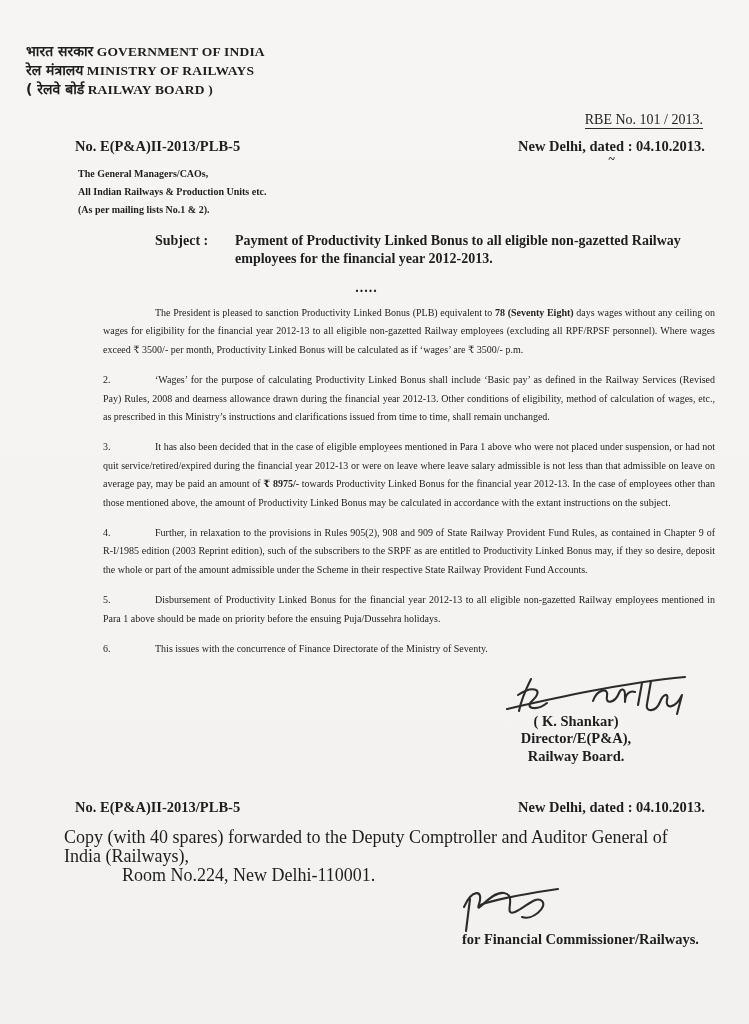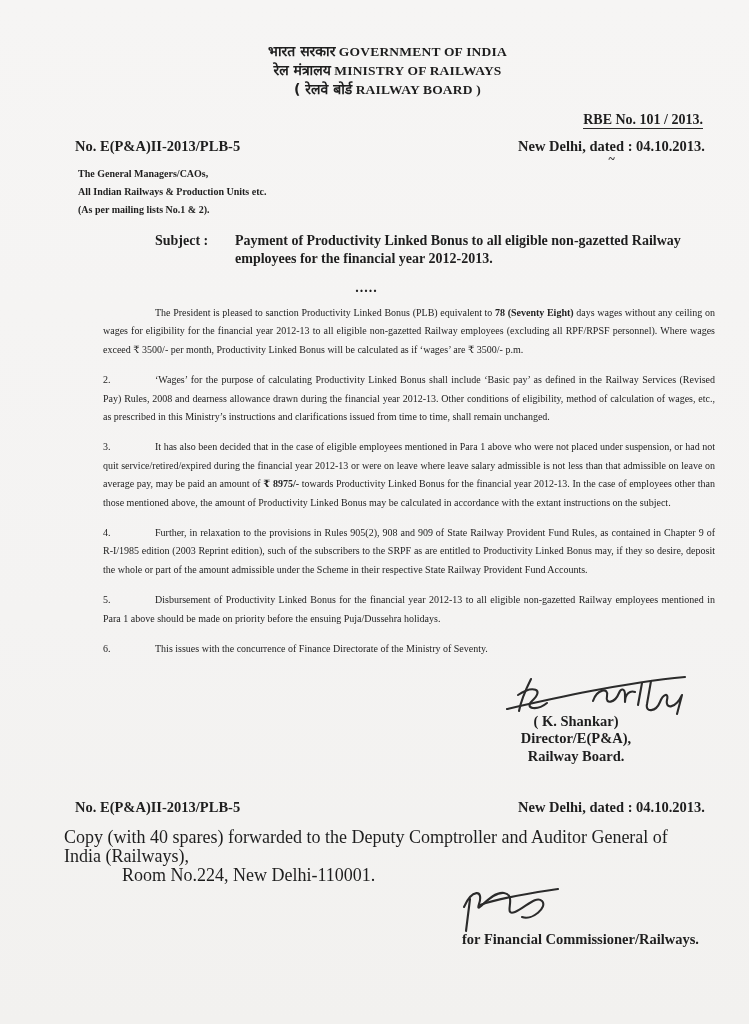--- a/index.html
+++ b/index.html
@@ -12,24 +12,24 @@
     overflow:hidden;
   }
   .page{
     position:relative;
     width:749px;height:1024px;
     background:linear-gradient(180deg,#f6f5f4 0%,#f4f3f2 60%,#f2f1ef 100%);
     box-sizing:border-box;
     padding-top:42px;
   }
   
-  .letterhead{ text-align:center; font-weight:bold; font-size:13.5px; line-height:19px; padding-left:26px;}
+  .letterhead{ text-align:left; font-weight:bold; font-size:13.5px; line-height:19px; padding-left:26px;}
   .letterhead .hi{ font-family:"DejaVu Sans","Liberation Sans",sans-serif; font-size:14px; }
   .letterhead .en{ letter-spacing:.2px; }
-  .rbe-line{ text-align:right; padding-right:46px; margin-top:13px; font-weight:bold; font-size:14px;}
+  .rbe-line{ text-align:right; padding-right:46px; margin-top:13px; font-weight:normal; font-size:14px;}
   .rbe-line span{ border-bottom:1.6px solid #2a2a2a; padding-bottom:1px;}
   .ref-row{ display:flex; justify-content:space-between; margin:10px 44px 0 75px; font-weight:bold; font-size:14.5px;}
   .ref-row .right{ text-align:right;}
   .date-mark{ display:block; font-weight:bold; font-size:12px; line-height:8px; text-align:center; color:#3a3a3a;}
   .addressee{ margin:2px 0 0 78px; font-weight:bold; font-size:10px; line-height:18px;}
   .subject{ display:flex; margin:13px 44px 12px 155px; font-weight:bold; font-size:14px; line-height:18px;}
   .subject .lbl{ width:80px; flex:none;}
   .subject .txt{ width:472px;}
   .dots{ text-align:center; font-weight:bold; font-size:14px; letter-spacing:1px; margin-top:1px; padding-right:16px;}
   

